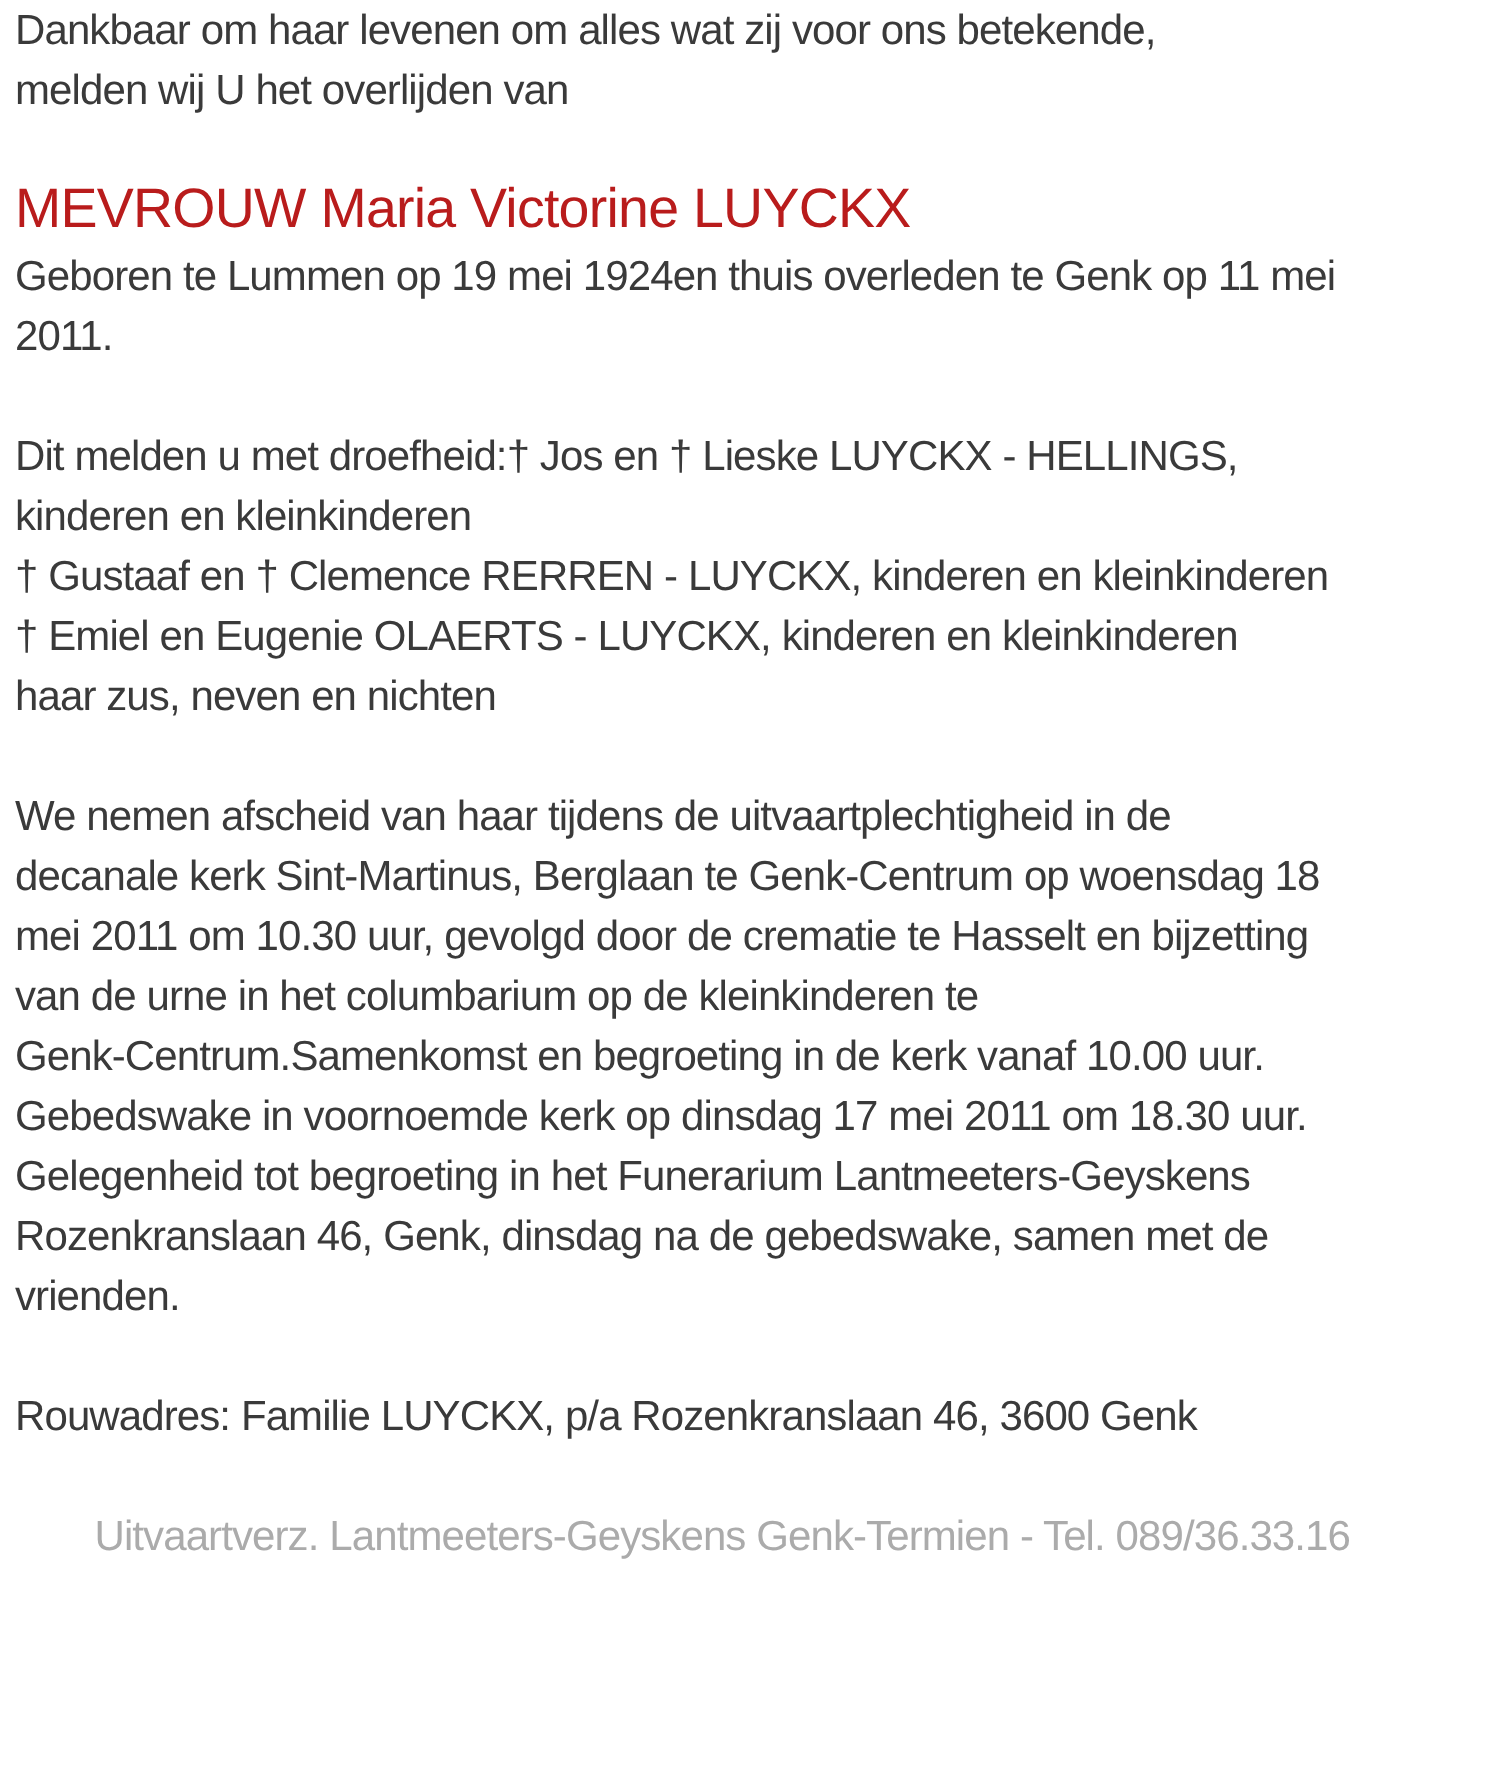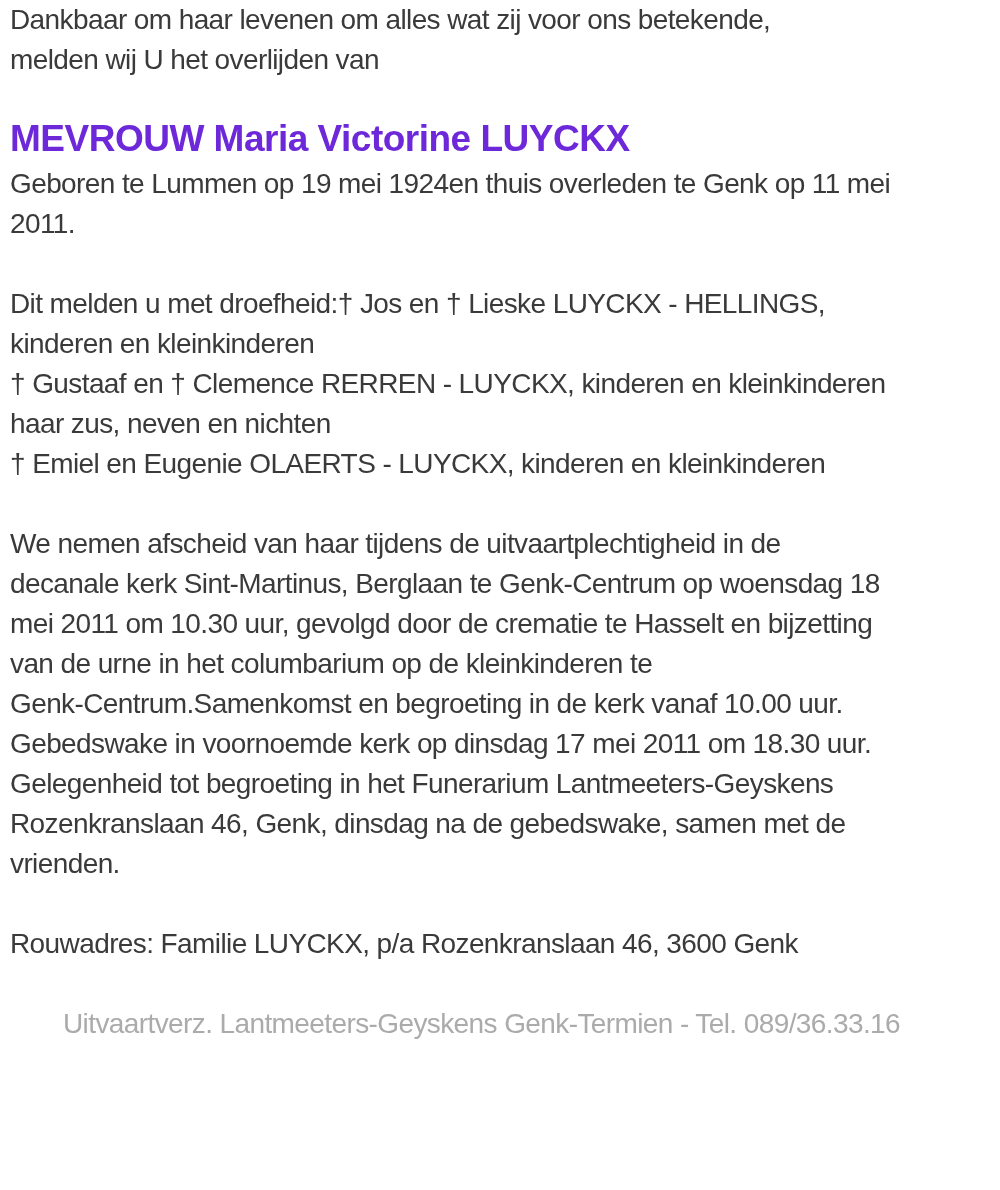--- a/index.html
+++ b/index.html
@@ -19,24 +19,24 @@
     letter-spacing: -0.6px;
     color: #3a3a3a;
     white-space: nowrap;
     overflow: hidden;
   }
   .para { margin: 0; }
   .mb40 { margin-bottom: 40px; }
   .line { white-space: nowrap; }
   .name-heading {
     font-size: 37px;
-    font-weight: 700;
+    font-weight: 400;
     line-height: 50px;
     letter-spacing: -0.5px;
-    color: #6d28d9;
+    color: #b91c1c;
     margin: 34px 0 0 0;
     white-space: nowrap;
   }
   .footer-line {
     color: #ababab;
     text-align: right;
   }
 </style>
 </head>
 <body>
@@ -52,22 +52,22 @@
 
   <section class="para mb40">
       <div class="line">Geboren te Lummen op 19 mei 1924en thuis overleden te Genk op 11 mei</div>
       <div class="line">2011.</div>
     </section>
 
   <section class="para mb40">
       <div class="line">Dit melden u met droefheid:† Jos en † Lieske LUYCKX - HELLINGS,</div>
       <div class="line">kinderen en kleinkinderen</div>
       <div class="line">† Gustaaf en † Clemence RERREN - LUYCKX, kinderen en kleinkinderen</div>
+      <div class="line">† Emiel en Eugenie OLAERTS - LUYCKX, kinderen en kleinkinderen</div>
       <div class="line">haar zus, neven en nichten</div>
-      <div class="line">† Emiel en Eugenie OLAERTS - LUYCKX, kinderen en kleinkinderen</div>
     </section>
 
   <section class="para mb40">
       <div class="line">We nemen afscheid van haar tijdens de uitvaartplechtigheid in de</div>
       <div class="line">decanale kerk Sint-Martinus, Berglaan te Genk-Centrum op woensdag 18</div>
       <div class="line">mei 2011 om 10.30 uur, gevolgd door de crematie te Hasselt en bijzetting</div>
       <div class="line">van de urne in het columbarium op de kleinkinderen te</div>
       <div class="line">Genk-Centrum.Samenkomst en begroeting in de kerk vanaf 10.00 uur.</div>
       <div class="line">Gebedswake in voornoemde kerk op dinsdag 17 mei 2011 om 18.30 uur.</div>
       <div class="line">Gelegenheid tot begroeting in het Funerarium Lantmeeters-Geyskens</div>

